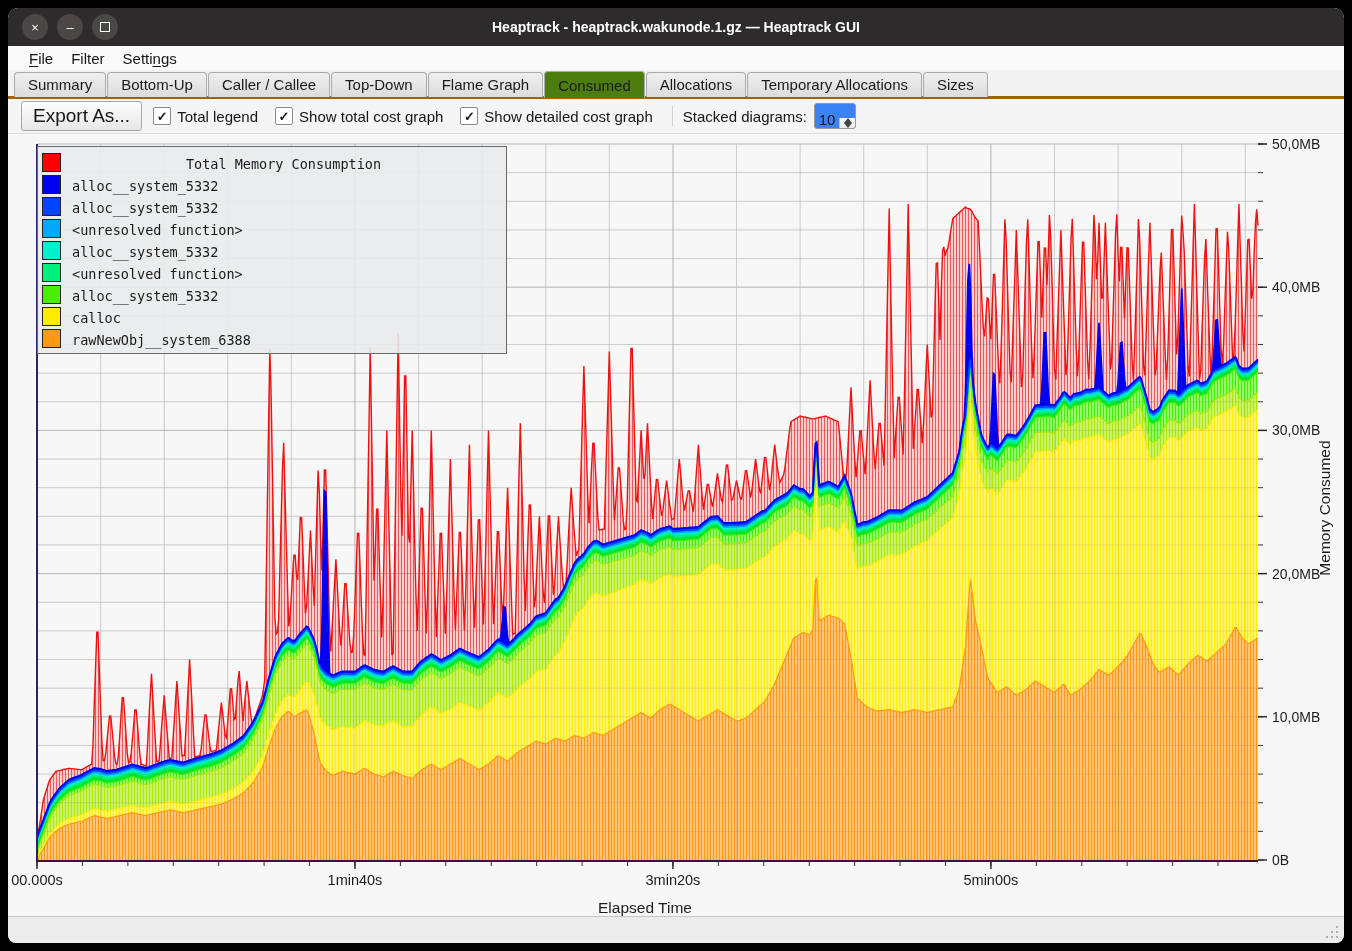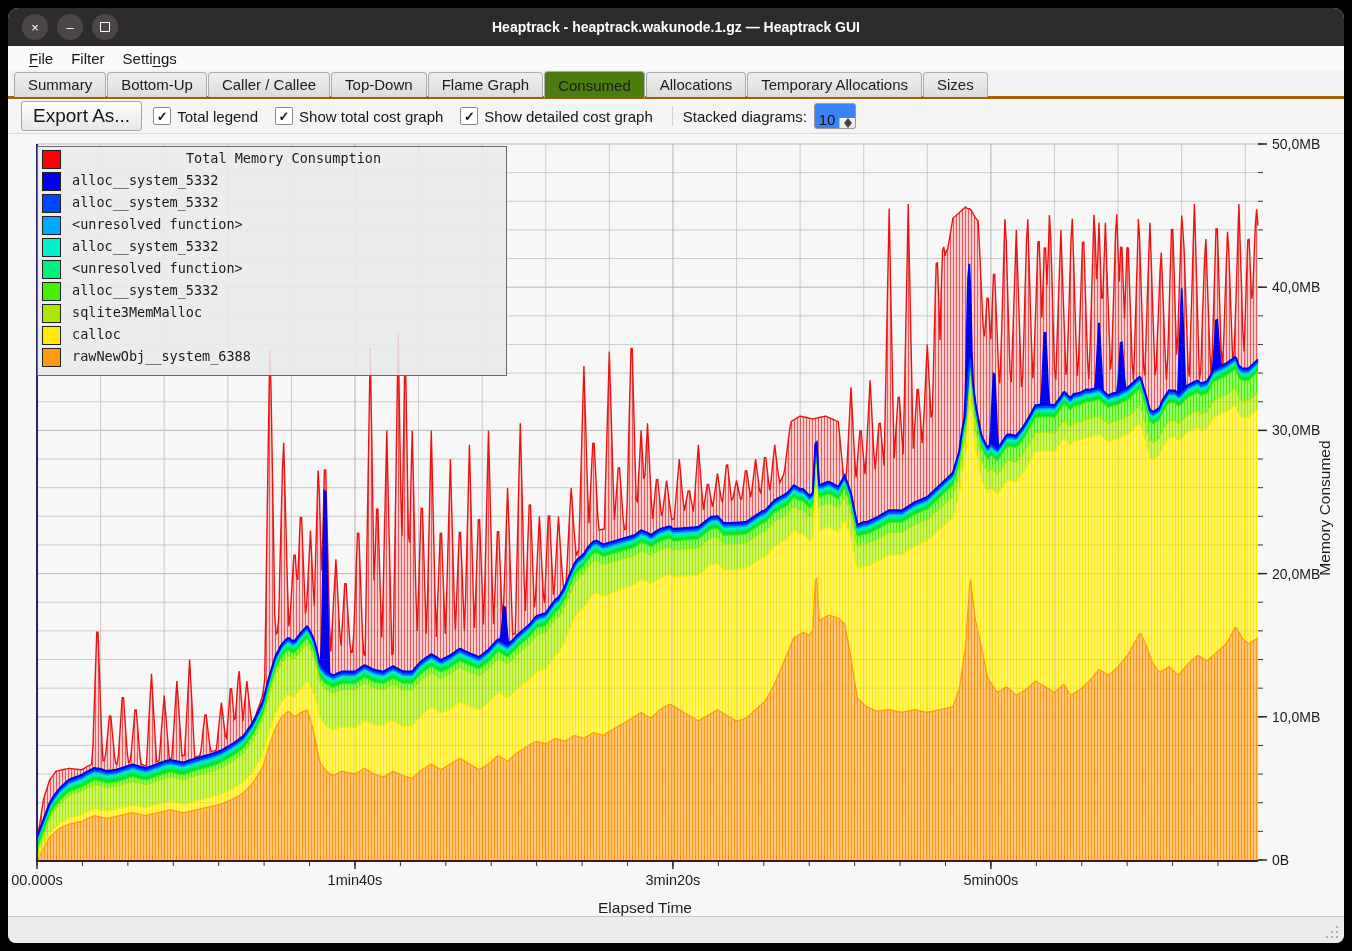--- a/index.html
+++ b/index.html
@@ -39,21 +39,21 @@
   .spin-arrow{flex:1;display:flex;align-items:center;justify-content:center;}
   .tri-up{width:0;height:0;border-left:4px solid transparent;border-right:4px solid transparent;border-bottom:5px solid #444;}
   .tri-down{width:0;height:0;border-left:4px solid transparent;border-right:4px solid transparent;border-top:5px solid #444;}
   
   #chart-pane{position:relative;flex:1 1 auto;background:#f7f7f7;}
   #chart-svg{position:absolute;left:0;top:0;}
   
   #legend{position:absolute;left:29px;top:12px;width:468px;background:rgba(233,235,237,0.88);
     border:1px solid #6a6a6a;font-family:"DejaVu Sans Mono","Liberation Mono",monospace;
     font-size:13.5px;color:#1a1a1a;padding:3px 0 5px 0;}
-  .legend-row{display:flex;align-items:flex-start;height:22px;padding-left:4px;}
+  .legend-row{display:flex;align-items:flex-end;height:22px;padding-left:4px;}
   .legend-swatch{width:17px;height:17px;border:1px solid #222;flex:0 0 auto;}
   .legend-label{margin-left:11px;white-space:pre;}
   .legend-title-row .legend-label{flex:1;text-align:center;margin-left:0;}
   
   #statusbar{height:26px;background:#ececec;border-top:1px solid #c6c6c6;position:relative;flex:0 0 auto;
     border-radius:0 0 8px 8px;}
   #sizegrip{position:absolute;right:6px;bottom:5px;width:14px;height:14px;}
   #sizegrip i{position:absolute;width:2px;height:2px;background:#9a9a9a;border-radius:50%;}
 </style>
 </head>
@@ -363,24 +363,20 @@
         </div>
         <div class="legend-row">
           <span class="legend-swatch" style="background: rgb(0, 240, 125);"></span>
           <span class="legend-label">&lt;unresolved function&gt;</span>
         </div>
         <div class="legend-row">
           <span class="legend-swatch" style="background: rgb(70, 240, 0);"></span>
           <span class="legend-label">alloc__system_5332</span>
         </div>
         <div class="legend-row">
-          <span class="legend-swatch" style="background: rgb(169, 232, 0);"></span>
-          <span class="legend-label">sqlite3MemMalloc</span>
-        </div>
-        <div class="legend-row">
           <span class="legend-swatch" style="background: rgb(255, 236, 0);"></span>
           <span class="legend-label">calloc</span>
         </div>
         <div class="legend-row">
           <span class="legend-swatch" style="background: rgb(255, 153, 18);"></span>
           <span class="legend-label">rawNewObj__system_6388</span>
         </div>
       </div>
   </div>
 

